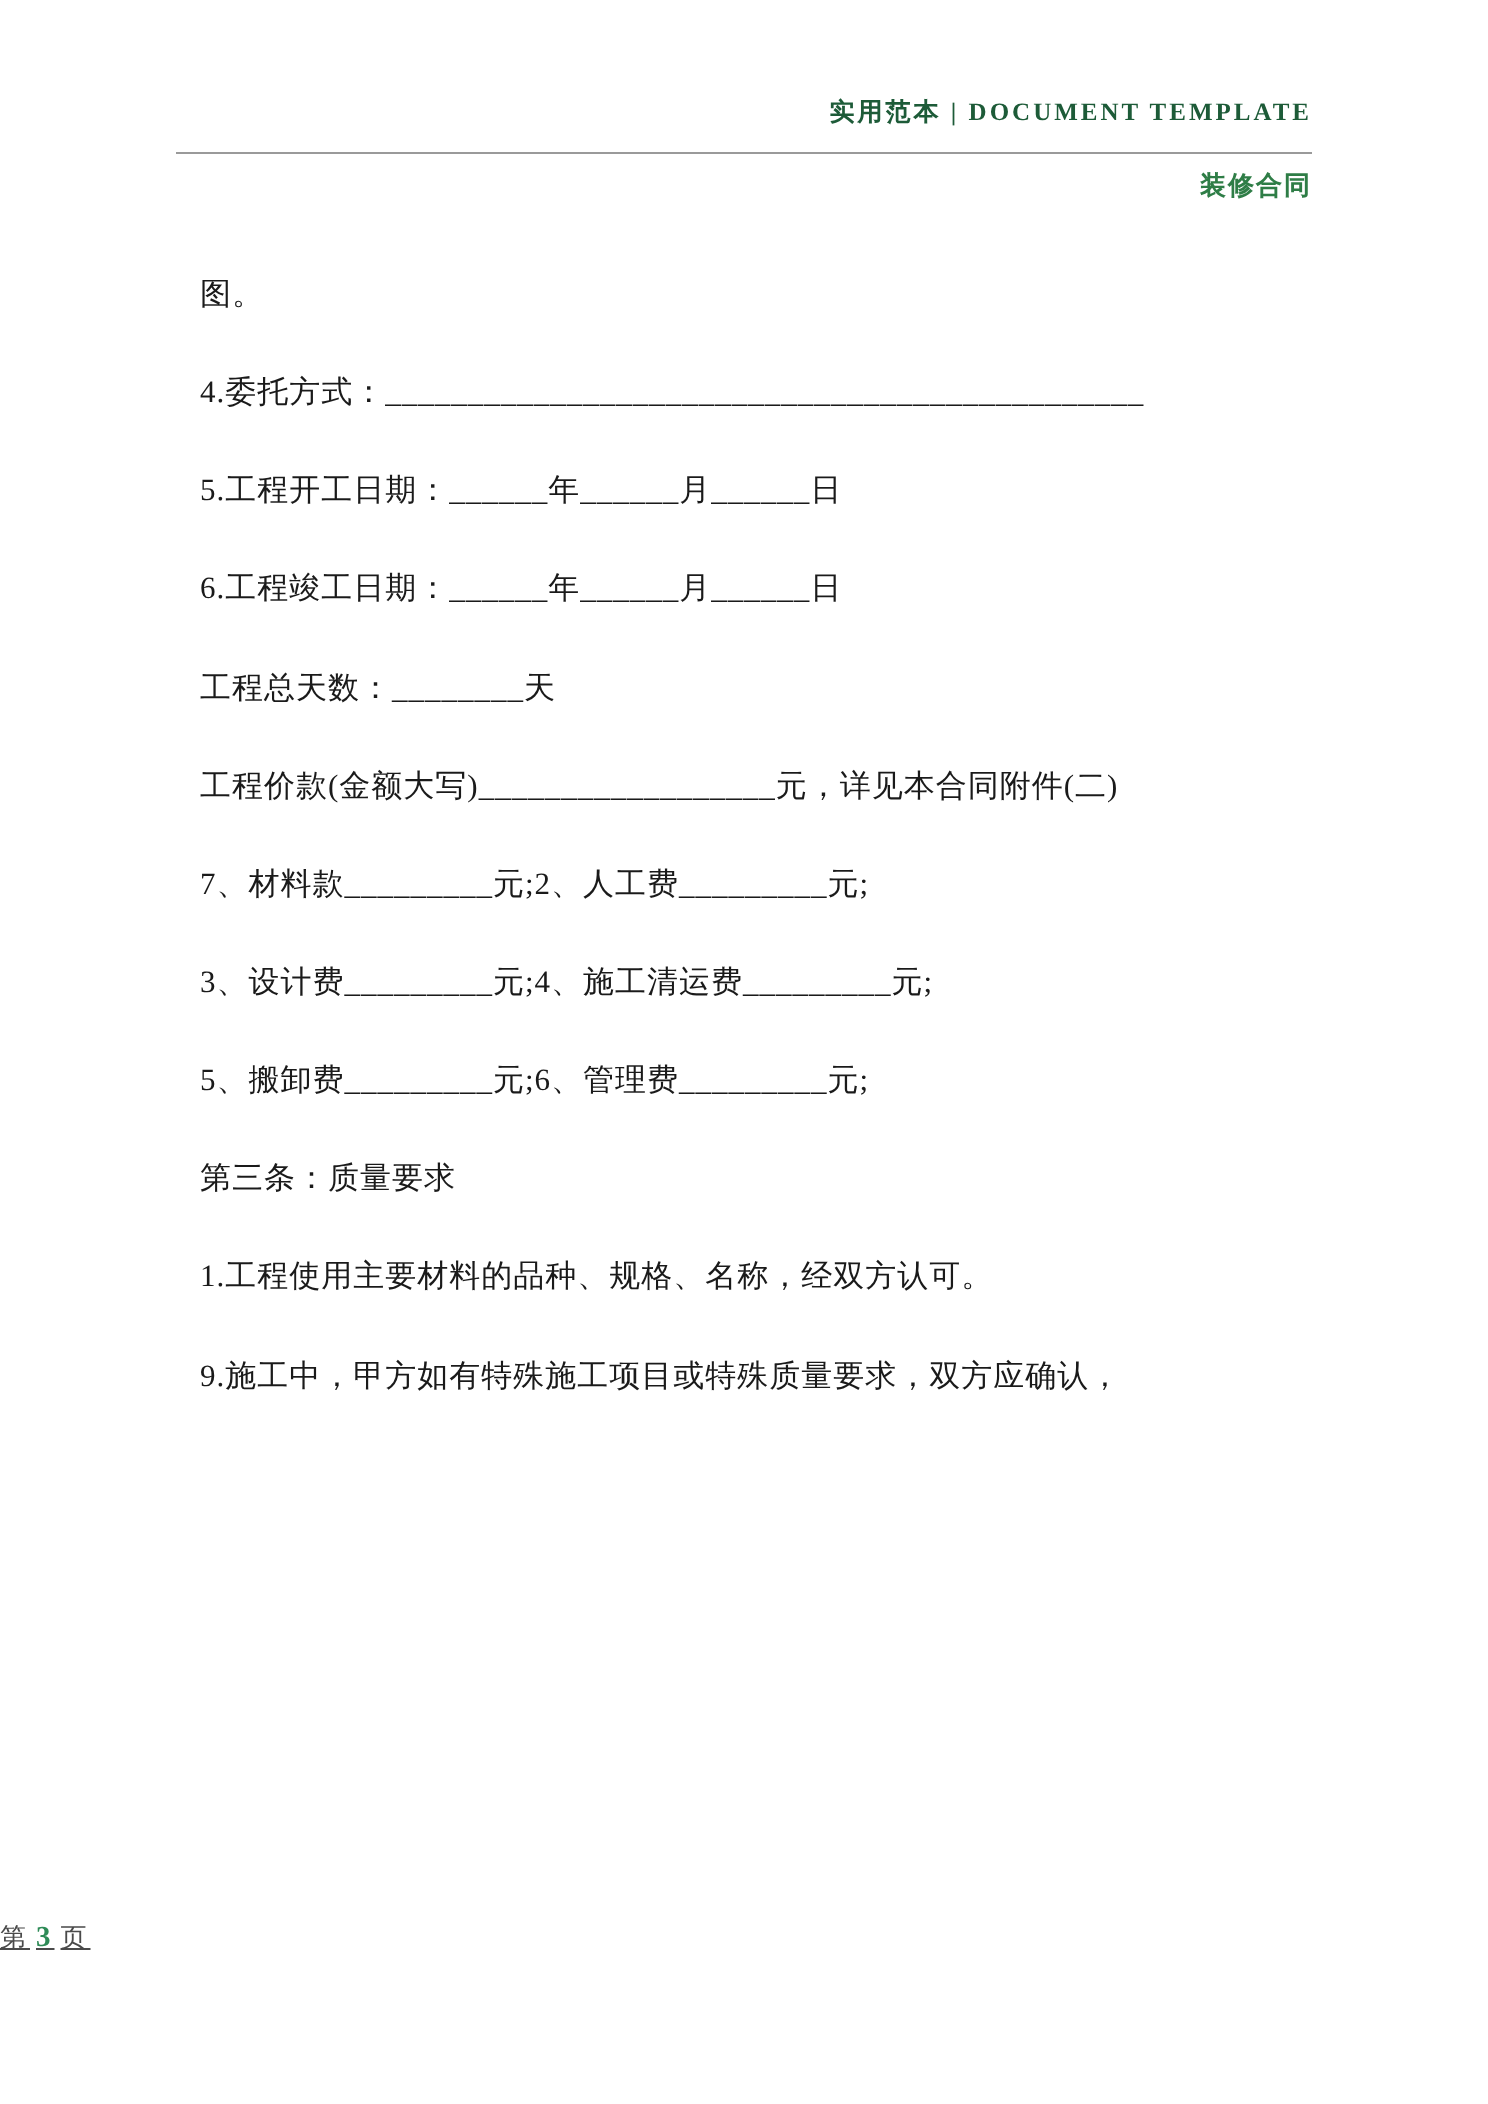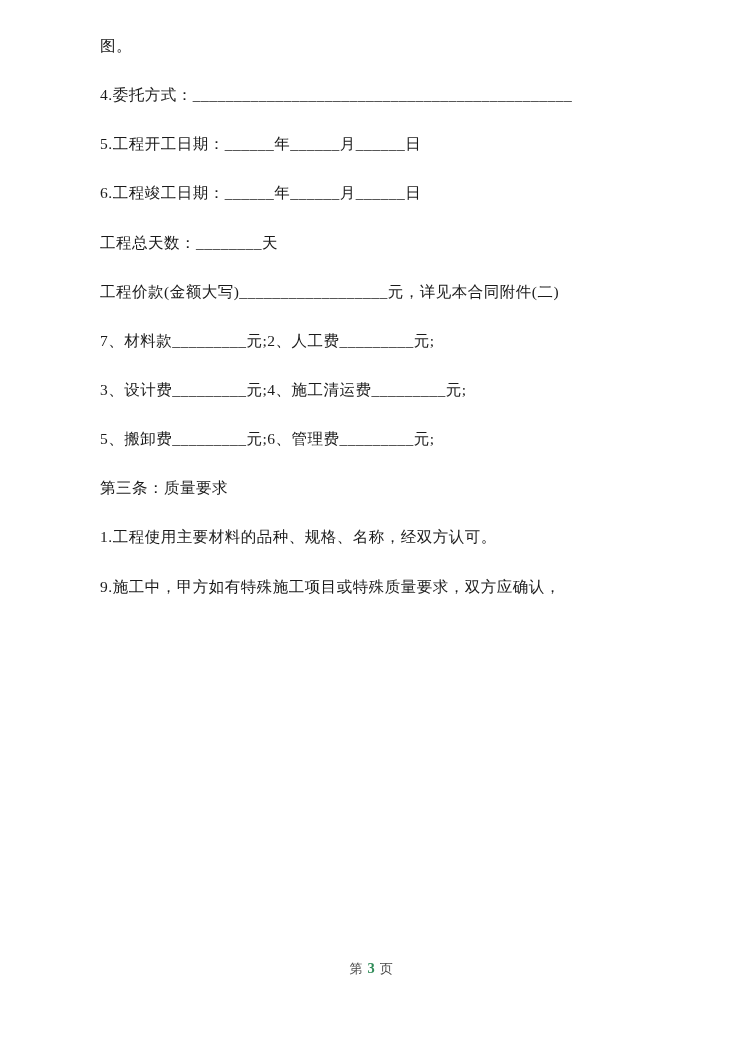--- a/index.html
+++ b/index.html
@@ -51,37 +51,43 @@
     letter-spacing: 0.5px;
     color: #1a1a1a;
     white-space: nowrap;
   }
   
   .footer {
     position: absolute;
     bottom: 74px;
     left: 0;
     width: 100%;
-    text-align: center;
+    text-align: left;
     font-size: 13px;
     color: #4a4a4a;
     letter-spacing: 2px;
+    text-decoration: underline;
   }
   .page-num {
     font-size: 14.5px;
     font-weight: bold;
     color: #2e8b57;
     padding: 0 3px;
   }
 </style>
 </head>
 <body>
 
 <div class="page">
 
+  <div class="header">
+    <div class="brand">实用范本 | DOCUMENT TEMPLATE</div>
+    <hr class="header-rule">
+    <div class="doc-title">装修合同</div>
+  </div>
 
   <div class="doc-body">
     <p class="line">图。</p>
     <p class="line">4.委托方式：______________________________________________</p>
     <p class="line">5.工程开工日期：______年______月______日</p>
     <p class="line">6.工程竣工日期：______年______月______日</p>
     <p class="line">工程总天数：________天</p>
     <p class="line">工程价款(金额大写)__________________元，详见本合同附件(二)</p>
     <p class="line">7、材料款_________元;2、人工费_________元;</p>
     <p class="line">3、设计费_________元;4、施工清运费_________元;</p>

